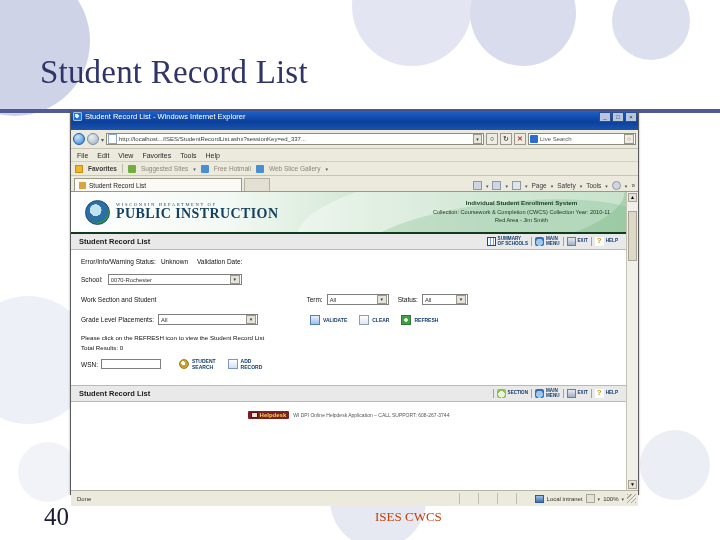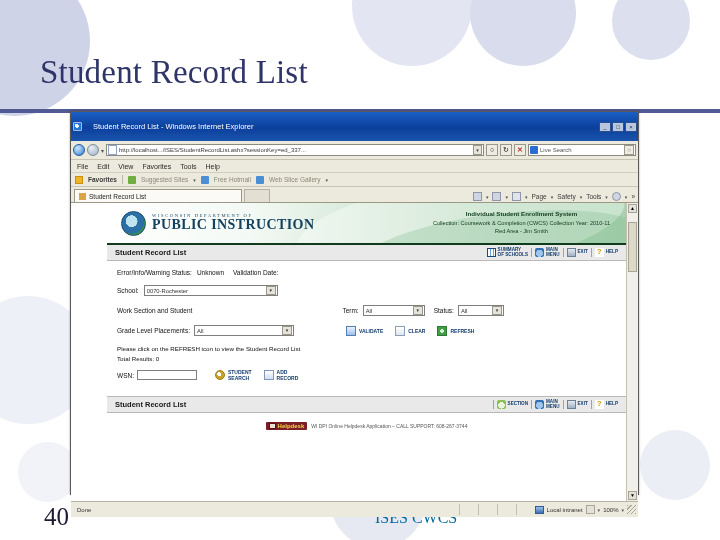--- a/index.html
+++ b/index.html
@@ -32,35 +32,35 @@
     background:#515a94;
   }
 
   
   .slide-num{
     position:absolute;left:44px;top:503px;
     font-family:"Liberation Serif", serif;font-size:25px;color:#1b1b33;
   }
   .slide-footer{
     position:absolute;left:375px;top:509px;
-    font-family:"Liberation Serif", serif;font-size:16px;color:#0369a1;text-align:right;
+    font-family:"Liberation Serif", serif;font-size:13px;color:#c2410c;text-align:right;
   }
 
   
   .ie-window{
     position:absolute;left:70px;top:111px;width:569px;height:384px;
     background:#d6d2c2;border:1px solid #5a5a5a;
     box-sizing:border-box;font-size:7px;color:#000;
     box-shadow:0 0 2px rgba(0,0,0,.35);
   }
   
   .ie-titlebar{
-    height:29px;display:flex;align-items:center;
+    height:18px;display:flex;
     background:linear-gradient(#1b5fc4,#0b3f9c 55%,#1a55ad);
-    color:#fff;padding:0 1px 0 2px;gap:8px;
+    color:#fff;padding:0 1px 0 2px;
   }
   .ie-favicon{
     width:9px;height:9px;margin-right:3px;border-radius:1px;
     background:radial-gradient(circle at 40% 40%,#eaf3ff 0 35%,#1f78d6 36% 100%);
     border:1px solid #9dbde8;box-sizing:border-box;flex:none;
   }
   .ie-title-text{flex:1;font-size:7.5px;white-space:nowrap;overflow:hidden;}
   .winbtns{display:flex;gap:1px;}
   .winbtn{
     width:12px;height:10px;background:#b8c6de;border:1px solid #2a4f8f;
@@ -126,21 +126,21 @@
     background:#e3e0d3;box-sizing:border-box;margin-left:2px;}
   .tabrow-right{margin-left:auto;display:flex;align-items:center;gap:4px;
     padding:0 3px 1px 0;font-size:6.5px;color:#3b3b3b;}
   .ti{width:9px;height:9px;background:#cfd6e2;border:1px solid #8d97a8;box-sizing:border-box;}
   .ti.print{background:#dfe3ea;}
   .caret{font-size:5px;color:#555;}
 
   
   .ie-viewport{
     position:relative;height:calc(100% - 13px - 16px - 12px - 13px - 15px - 15px);
-    background:#fff;overflow:hidden;display:flex;padding-left:36px;
+    background:#fff;overflow:hidden;display:flex;
   }
   .page-col{flex:1;position:relative;overflow:hidden;}
   .vscroll{
     width:11px;background:#f0efe9;border-left:1px solid #c5c1b2;
     display:flex;flex-direction:column;justify-content:space-between;align-items:center;
     flex:none;
   }
   .vs-arrow{width:9px;height:9px;background:#e4e2d8;border:1px solid #a8a496;
     box-sizing:border-box;font-size:5px;line-height:7px;text-align:center;margin:1px 0;}
   .vs-thumb{width:9px;height:50px;background:#ddd9c9;border:1px solid #a8a496;

